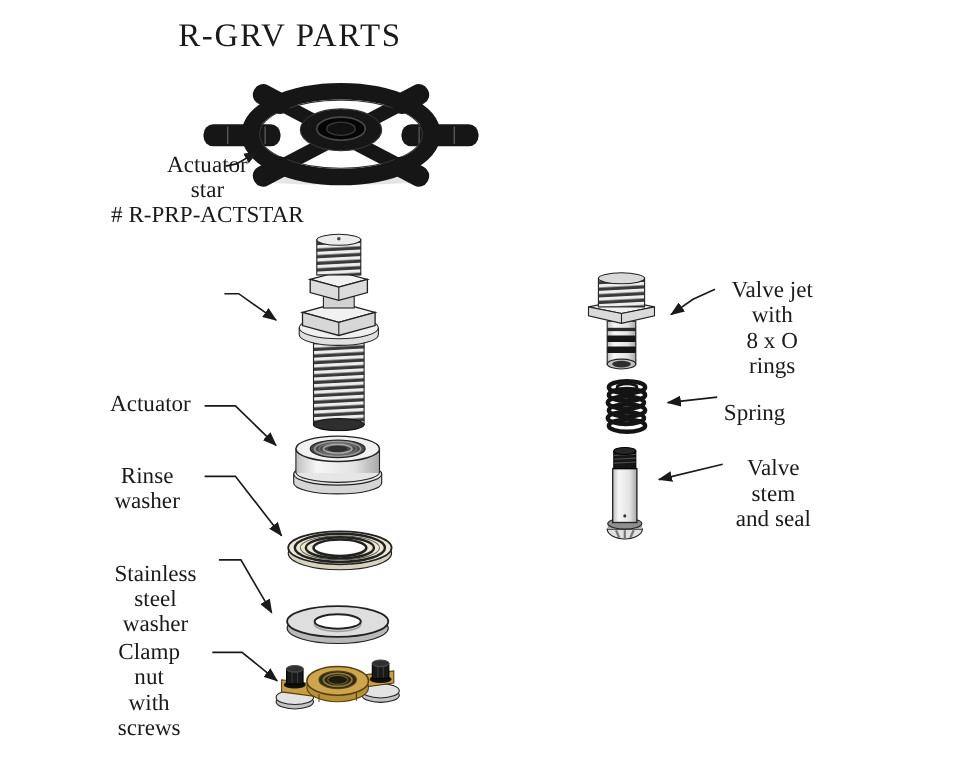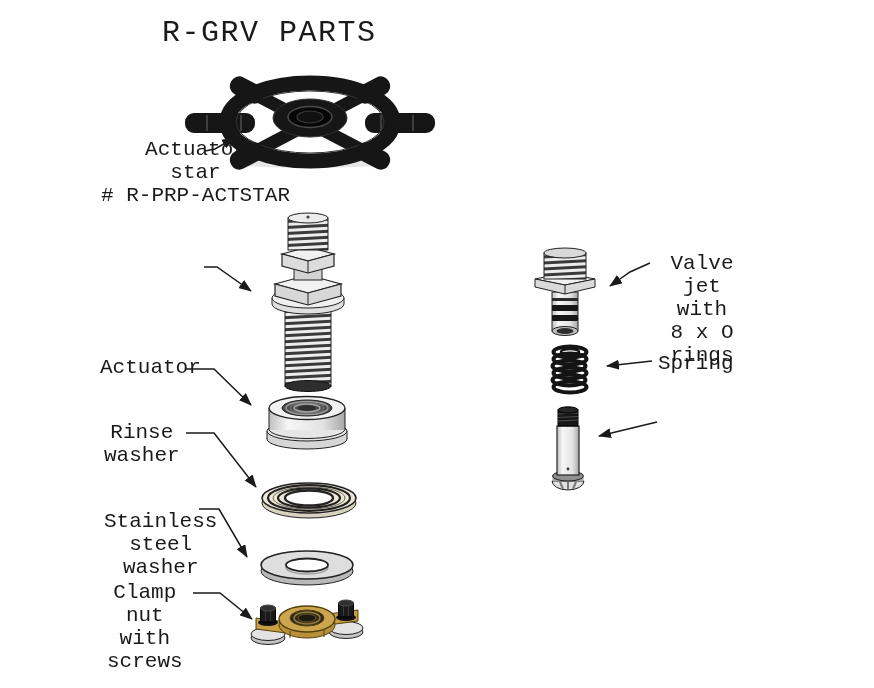--- a/index.html
+++ b/index.html
@@ -4,21 +4,21 @@
 <style>
   :root{
     --background:#ffffff; --text:#1a1a1a; --part-black:#161616;
     --brass:#cda54e; --seal-cream:#ece7d6; --steel-gray:#dedede; --line-art-fill:#e9e9e9;
   }
   *{margin:0;padding:0;box-sizing:border-box}
   html,body{background:var(--background)}
   .stage{
     position:relative;width:748px;height:688px;overflow:hidden;
     background:var(--background);
-    font-family:Liberation Mono, monospace;color:var(--text);
+    font-family:Liberation Serif, serif;color:var(--text);
   }
   .main-title{
     position:absolute;left:162px;top:16px;
     font-size:30px;font-weight:400;letter-spacing:1.5px;white-space:nowrap;
   }
   .label{
     position:absolute;font-size:21px;line-height:23px;white-space:pre-line;text-align:center;
   }
   .kit-header{position:absolute;left:557px;top:168px;width:240px;text-align:center}
   .kit-title{font-size:30px;font-weight:400;letter-spacing:1px}
@@ -65,21 +65,23 @@
 steel
 washer</div>
   <div class="label" style="left:107px;top:581px">Clamp
 nut
 with
 screws</div>
 
   <div class="label" style="left:656px;top:252px">Valve jet
 with
 8 x O rings</div>
-  <div class="label" style="left:658px;top:352px">Spring</div>
+  <div class="label" style="left:658px;top:364px">Spring</div>
+  <div class="label" style="left:658px;top:414px">Valve stem
+and seal</div>
 
   <svg class="part" style="left:183px;top:74px" width="254" height="96" viewBox="0 0 254 96">
     <ellipse cx="127" cy="89" rx="80" ry="5" fill="#cfcfcf" opacity="0.55"></ellipse>
     <rect class="pblack" x="2" y="39" width="70" height="20" rx="9"></rect>
     <line x1="24" y1="41" x2="24" y2="57" stroke="#5a5a5a" stroke-width="1.2"></line>
     <line x1="42" y1="41" x2="42" y2="57" stroke="#5a5a5a" stroke-width="1.2"></line>
     <line x1="58" y1="41" x2="58" y2="57" stroke="#5a5a5a" stroke-width="1.2"></line>
     <rect class="pblack" x="182" y="39" width="70" height="20" rx="9"></rect>
     <line x1="198" y1="41" x2="198" y2="57" stroke="#5a5a5a" stroke-width="1.2"></line>
     <line x1="214" y1="41" x2="214" y2="57" stroke="#5a5a5a" stroke-width="1.2"></line>

